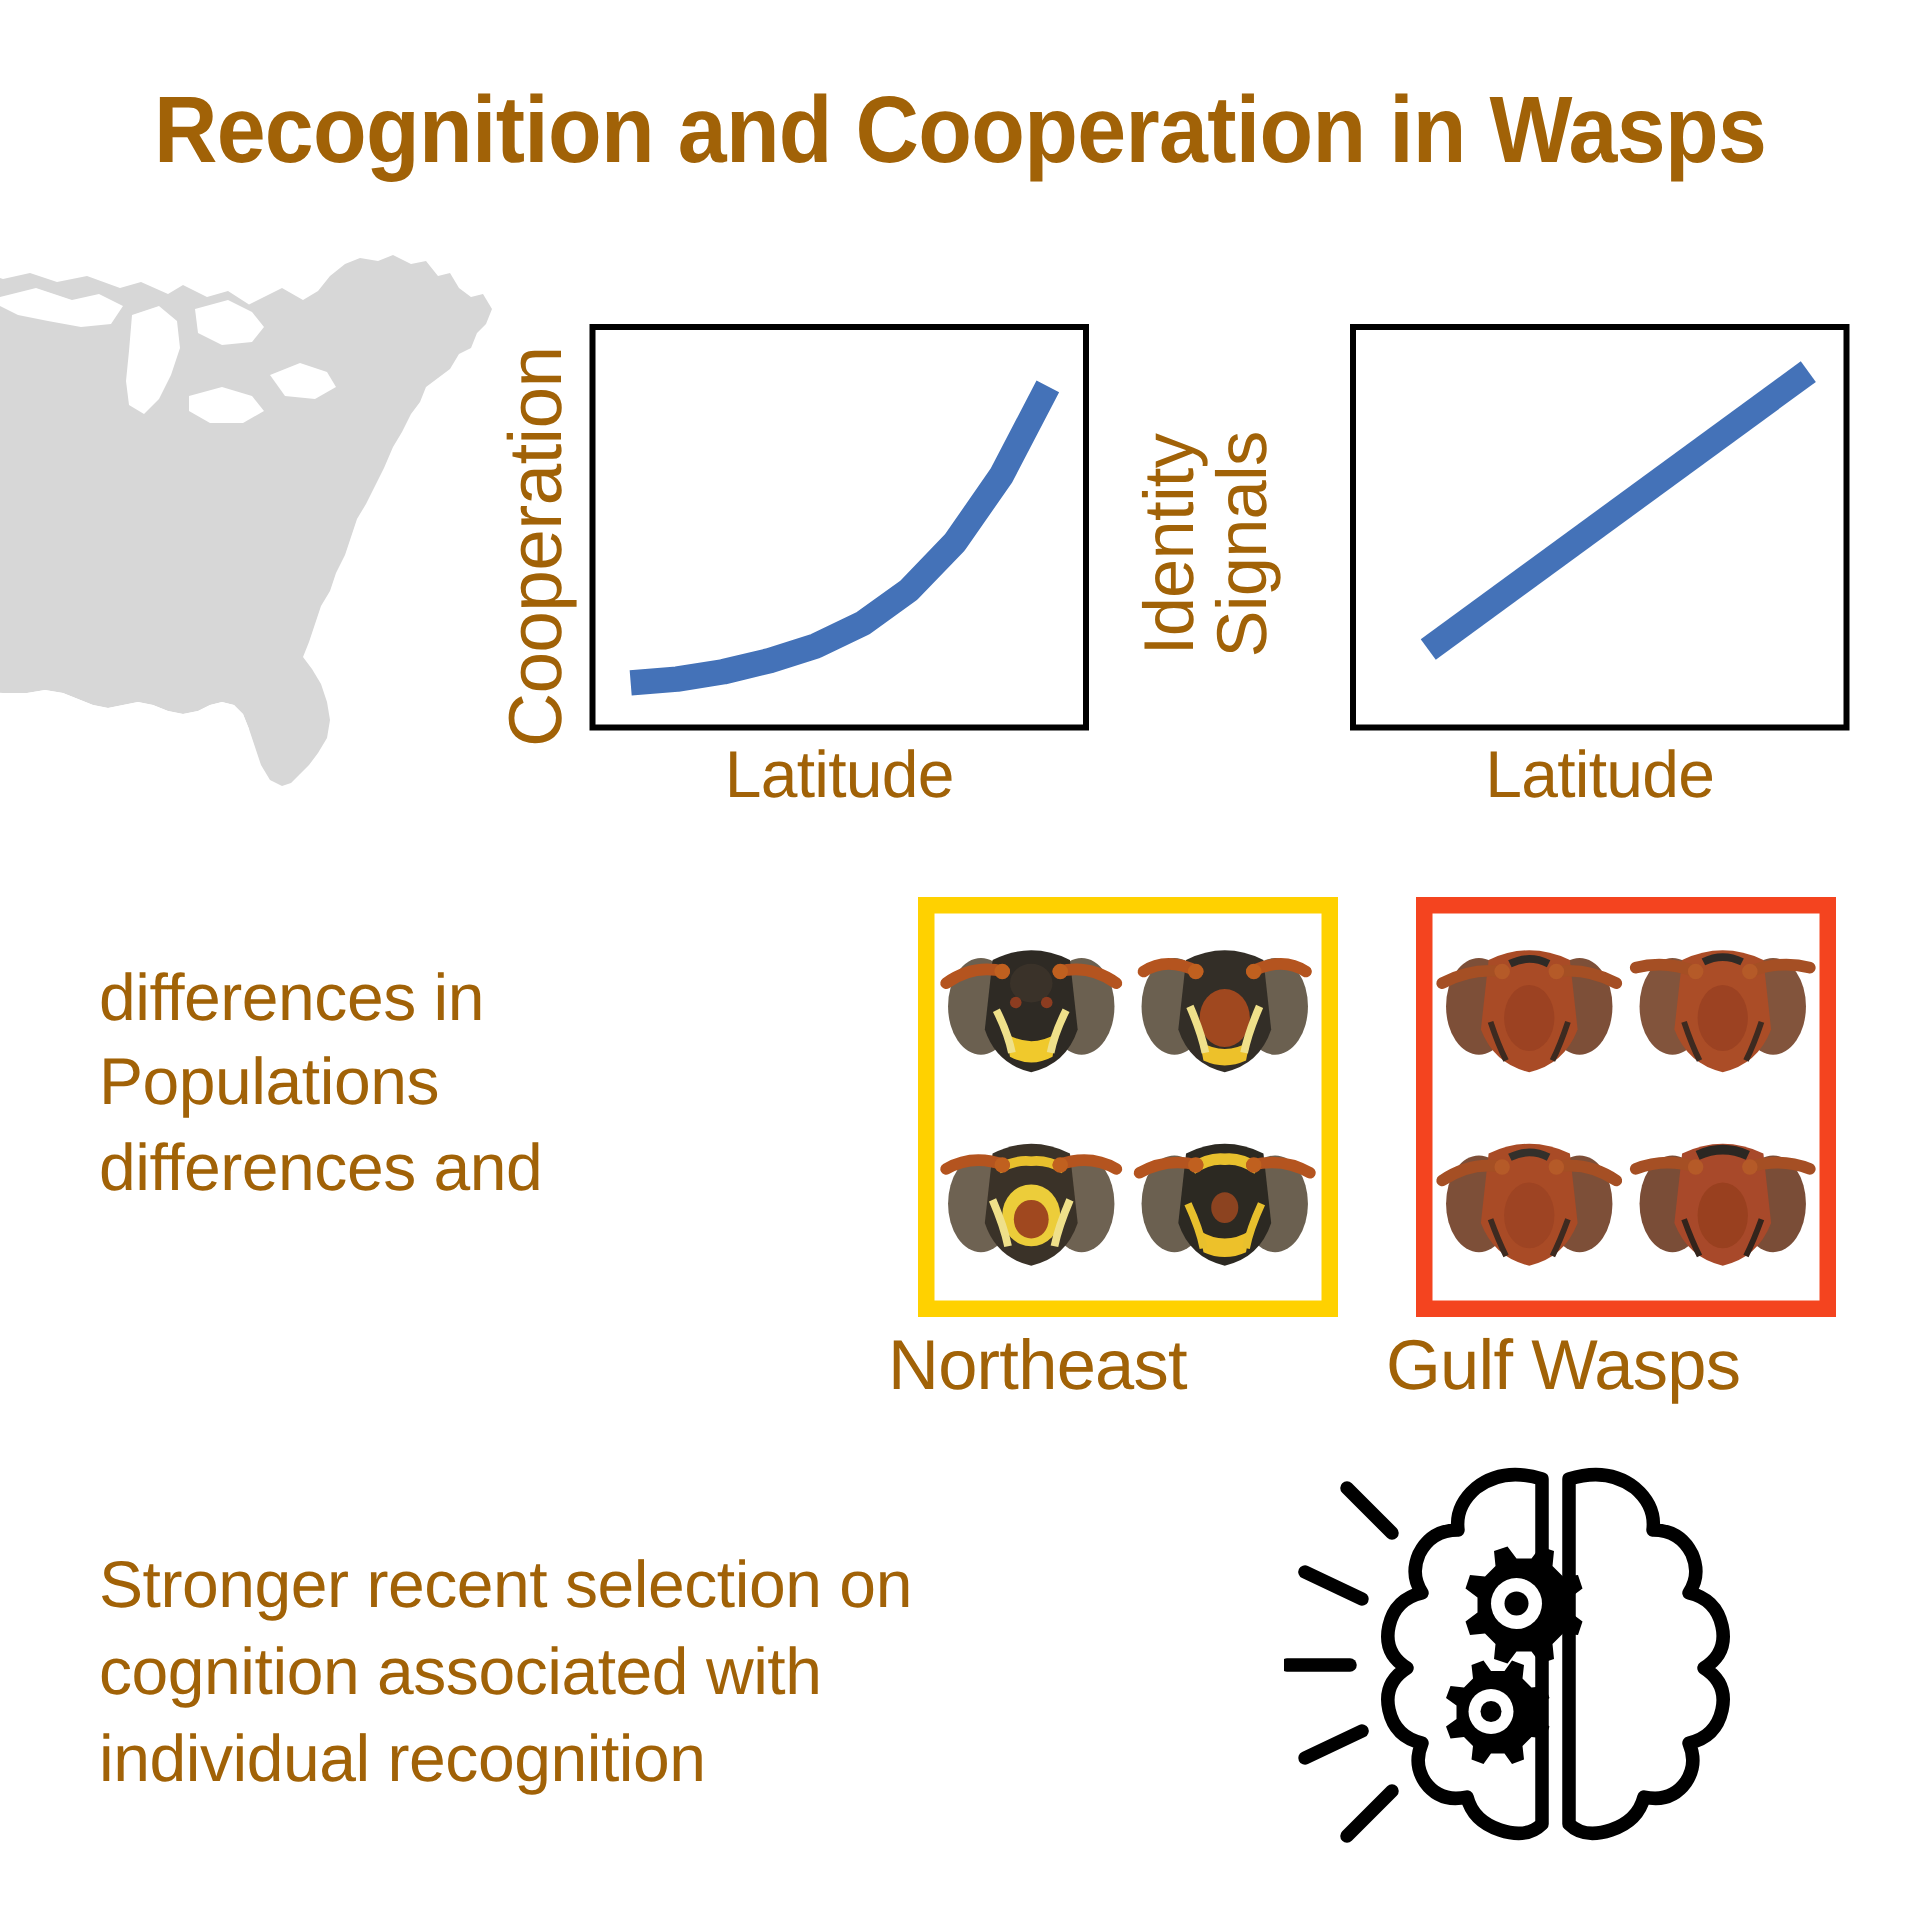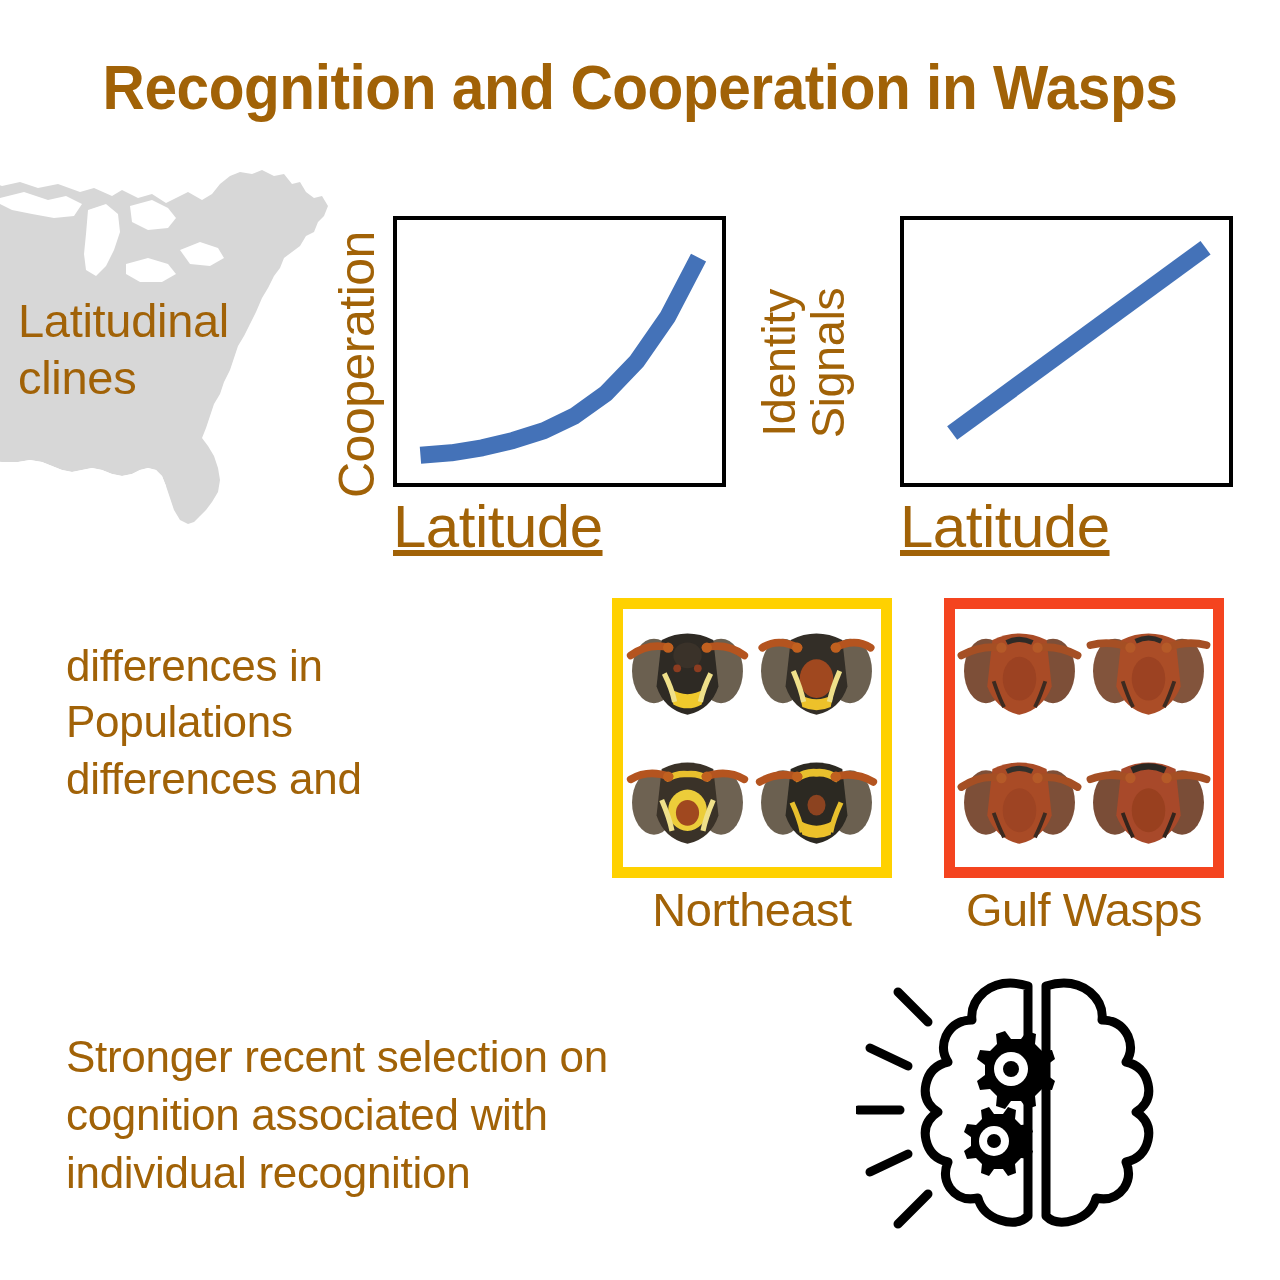--- a/index.html
+++ b/index.html
@@ -95,24 +95,24 @@
     transform-origin: left top;
     width: 290px;
     text-align: center;
     font-size: 47px;
     line-height: 1.04;
     letter-spacing: -0.5px;
   }
 
   .xlabel {
     position: absolute;
-    font-size: 60px;
+    text-align: center;
+    font-size: 44px;
     letter-spacing: -0.5px;
     white-space: nowrap;
-    text-decoration: underline;
   }
   #chart1-xlabel { left: 393px; top: 462px; width: 333px; }
   #chart2-xlabel { left: 900px; top: 462px; width: 333px; }
 
   
   #populations-text {
     position: absolute;
     left: 66px;
     top: 608px;
     width: 470px;
@@ -146,21 +146,20 @@
     height: 100%;
     display: grid;
     grid-template-columns: 1fr 1fr;
     grid-template-rows: 1fr 1fr;
   }
   .wasp-cell { position: relative; overflow: hidden; }
   .wasp-cell svg { display: block; width: 100%; height: 100%; }
 
   .panel-caption {
     position: absolute;
-    text-align: center;
     font-size: 47px;
     letter-spacing: -0.5px;
     white-space: nowrap;
   }
   #caption-northeast { left: 592px; top: 852px; width: 320px; }
   #caption-gulf { left: 924px; top: 852px; width: 320px; }
 
   
   #selection-text {
     position: absolute;
@@ -222,24 +221,20 @@
           L 100,300 L 110,302 L 120,300 L 130,298 L 140,300 L 150,304
           L 160,306 L 170,304 L 178,300 L 186,298 L 194,300 L 200,306
           L 204,316 L 200,330 L 192,340 L 182,348 L 170,354 L 156,358
           L 140,360 L 120,360 L 100,358 L 80,354 L 60,348 L 40,342
           L 20,336 L 0,330 Z
         "></path>
       </g>
     </svg>
   </div>
 
-  <div id="latitudinal-clines">
-    <div>Latitudinal</div>
-    <div>clines</div>
-  </div>
 
   <div id="chart1-ylabel" class="ylabel">Cooperation</div>
 
   <div id="chart1-box" class="chart-box">
     <svg viewBox="0 0 325 263" preserveAspectRatio="none" xmlns="http://www.w3.org/2000/svg" aria-hidden="true">
       <polyline id="chart1-curve" fill="none" stroke="#4472b8" stroke-width="17" stroke-linecap="butt" stroke-linejoin="round" points="23.45,235.24 54.35,232.77 85.25,227.83 116.15,220.42 147.05,210.54 177.95,195.72 208.85,173.49 239.75,141.38 270.65,96.92 301.55,37.64"></polyline>
     </svg>
   </div>
   <div id="chart1-xlabel" class="xlabel">Latitude</div>
 

